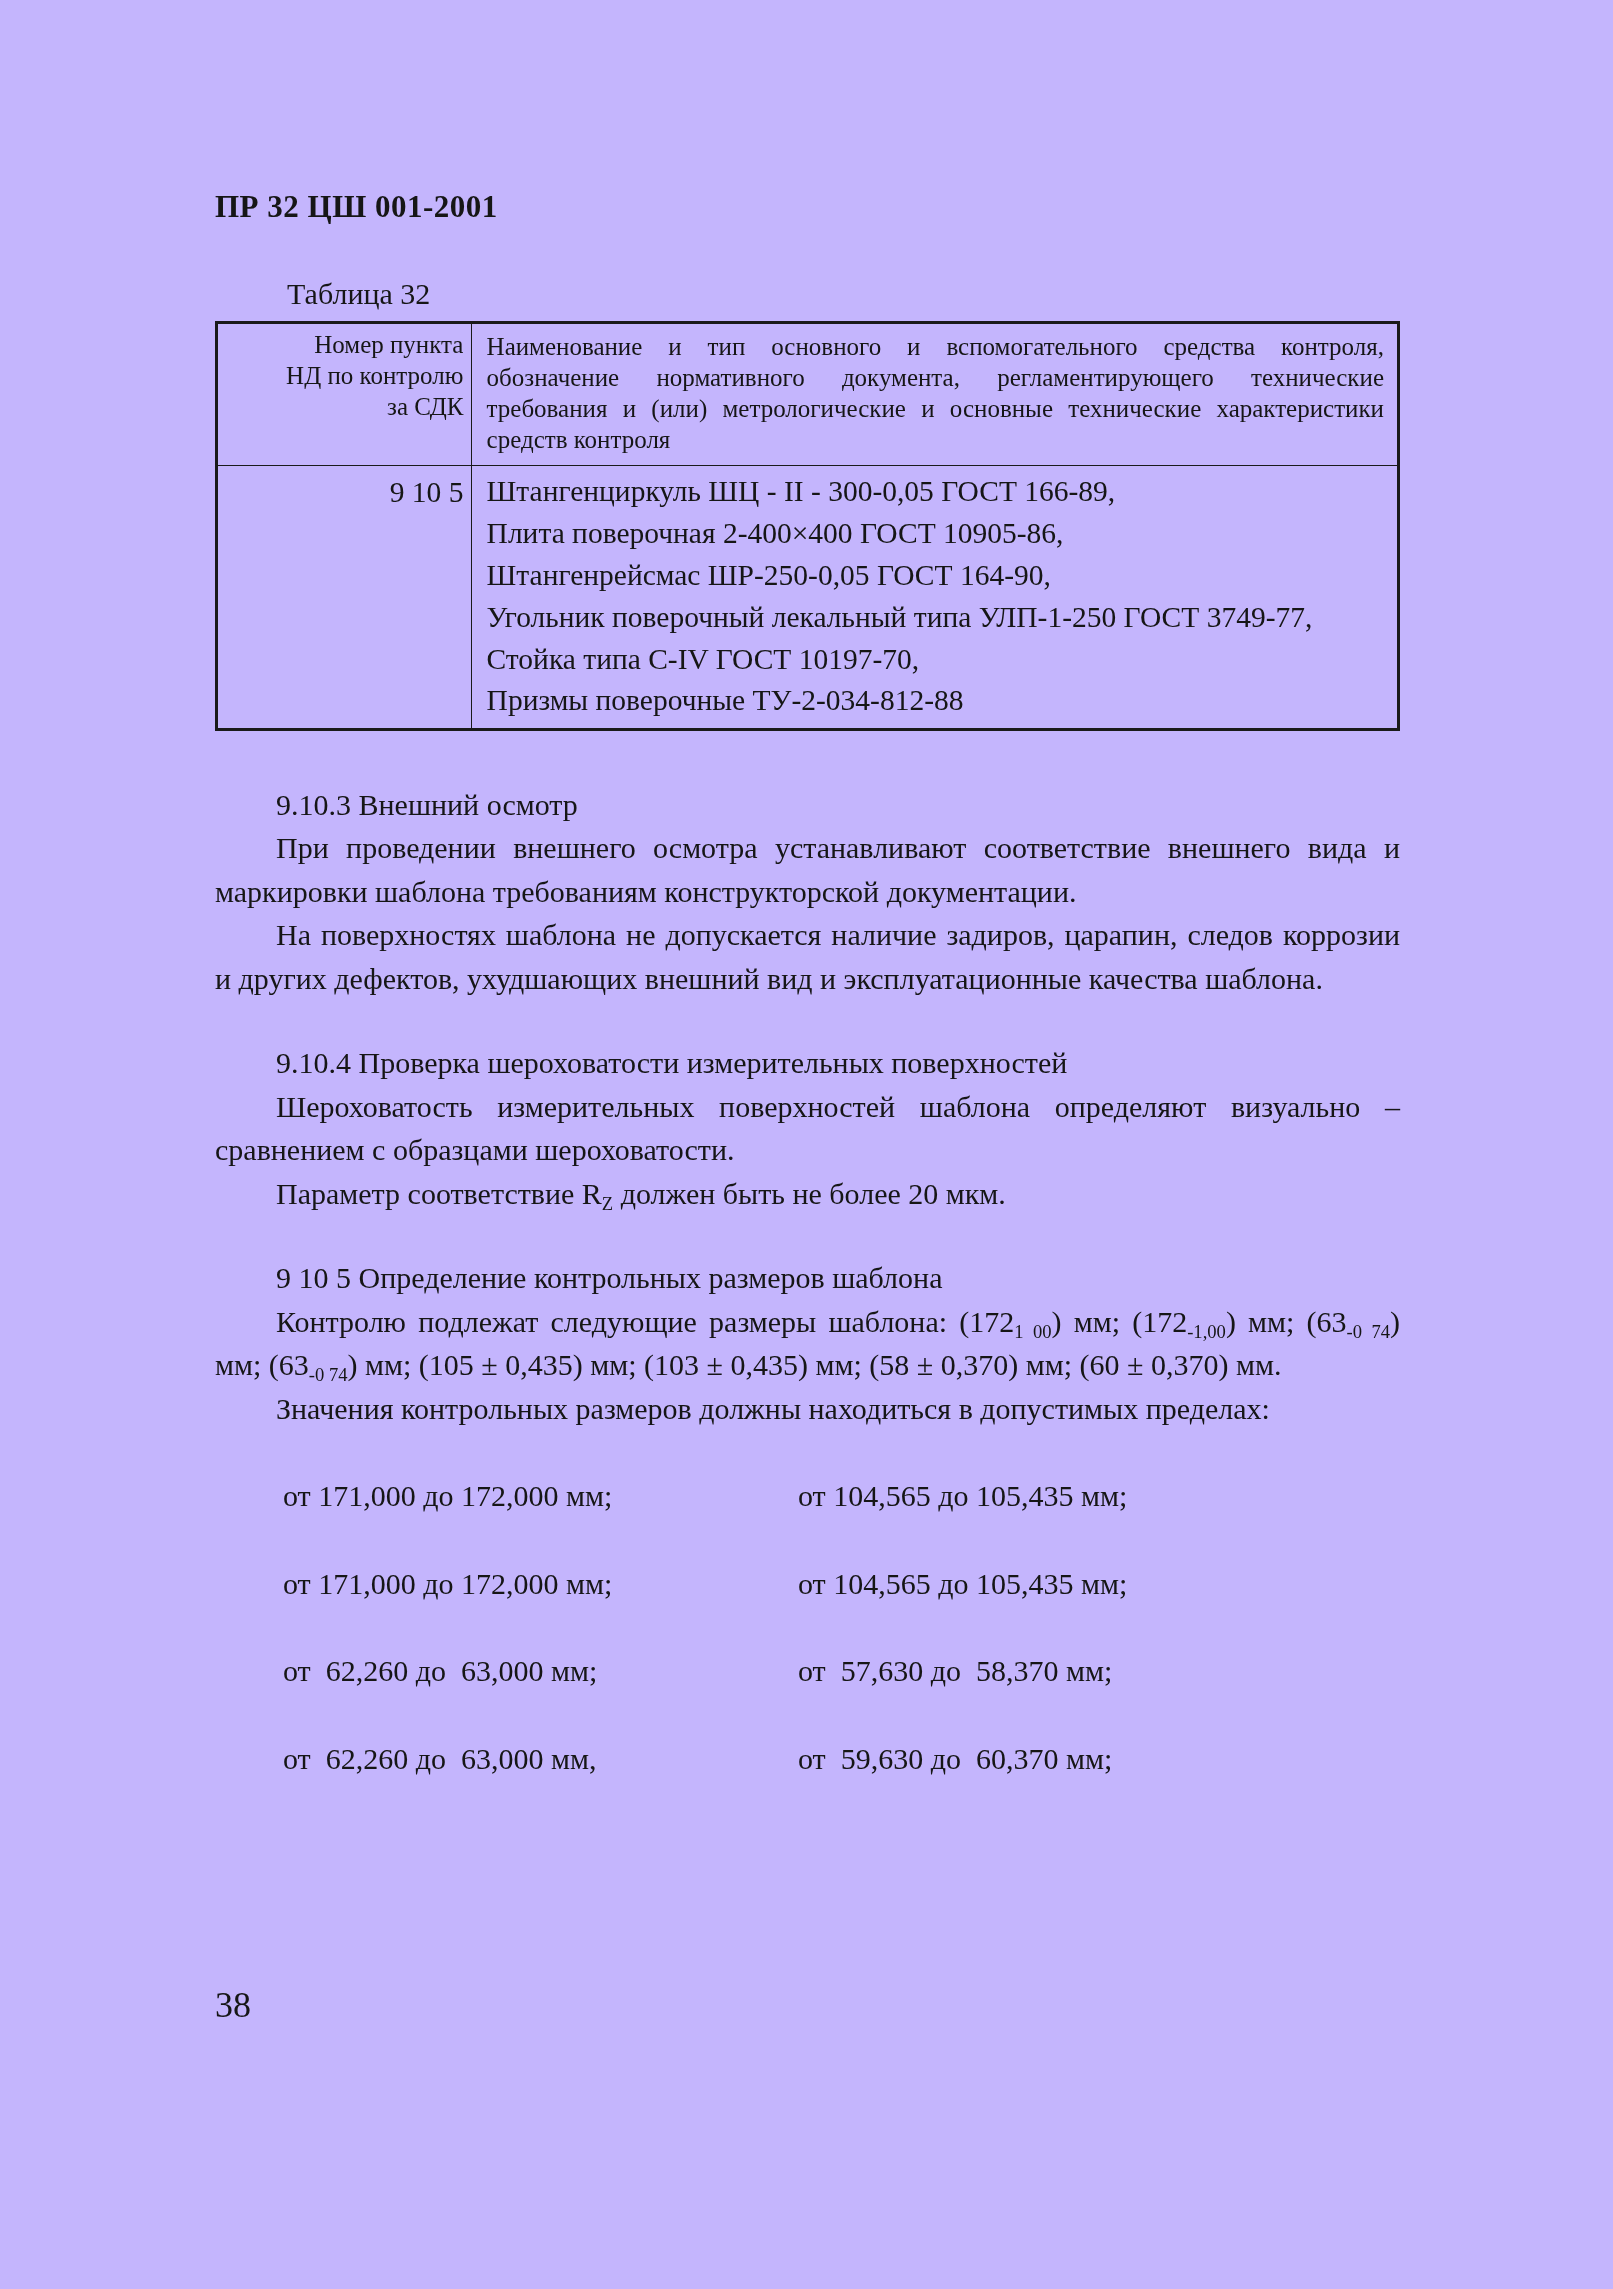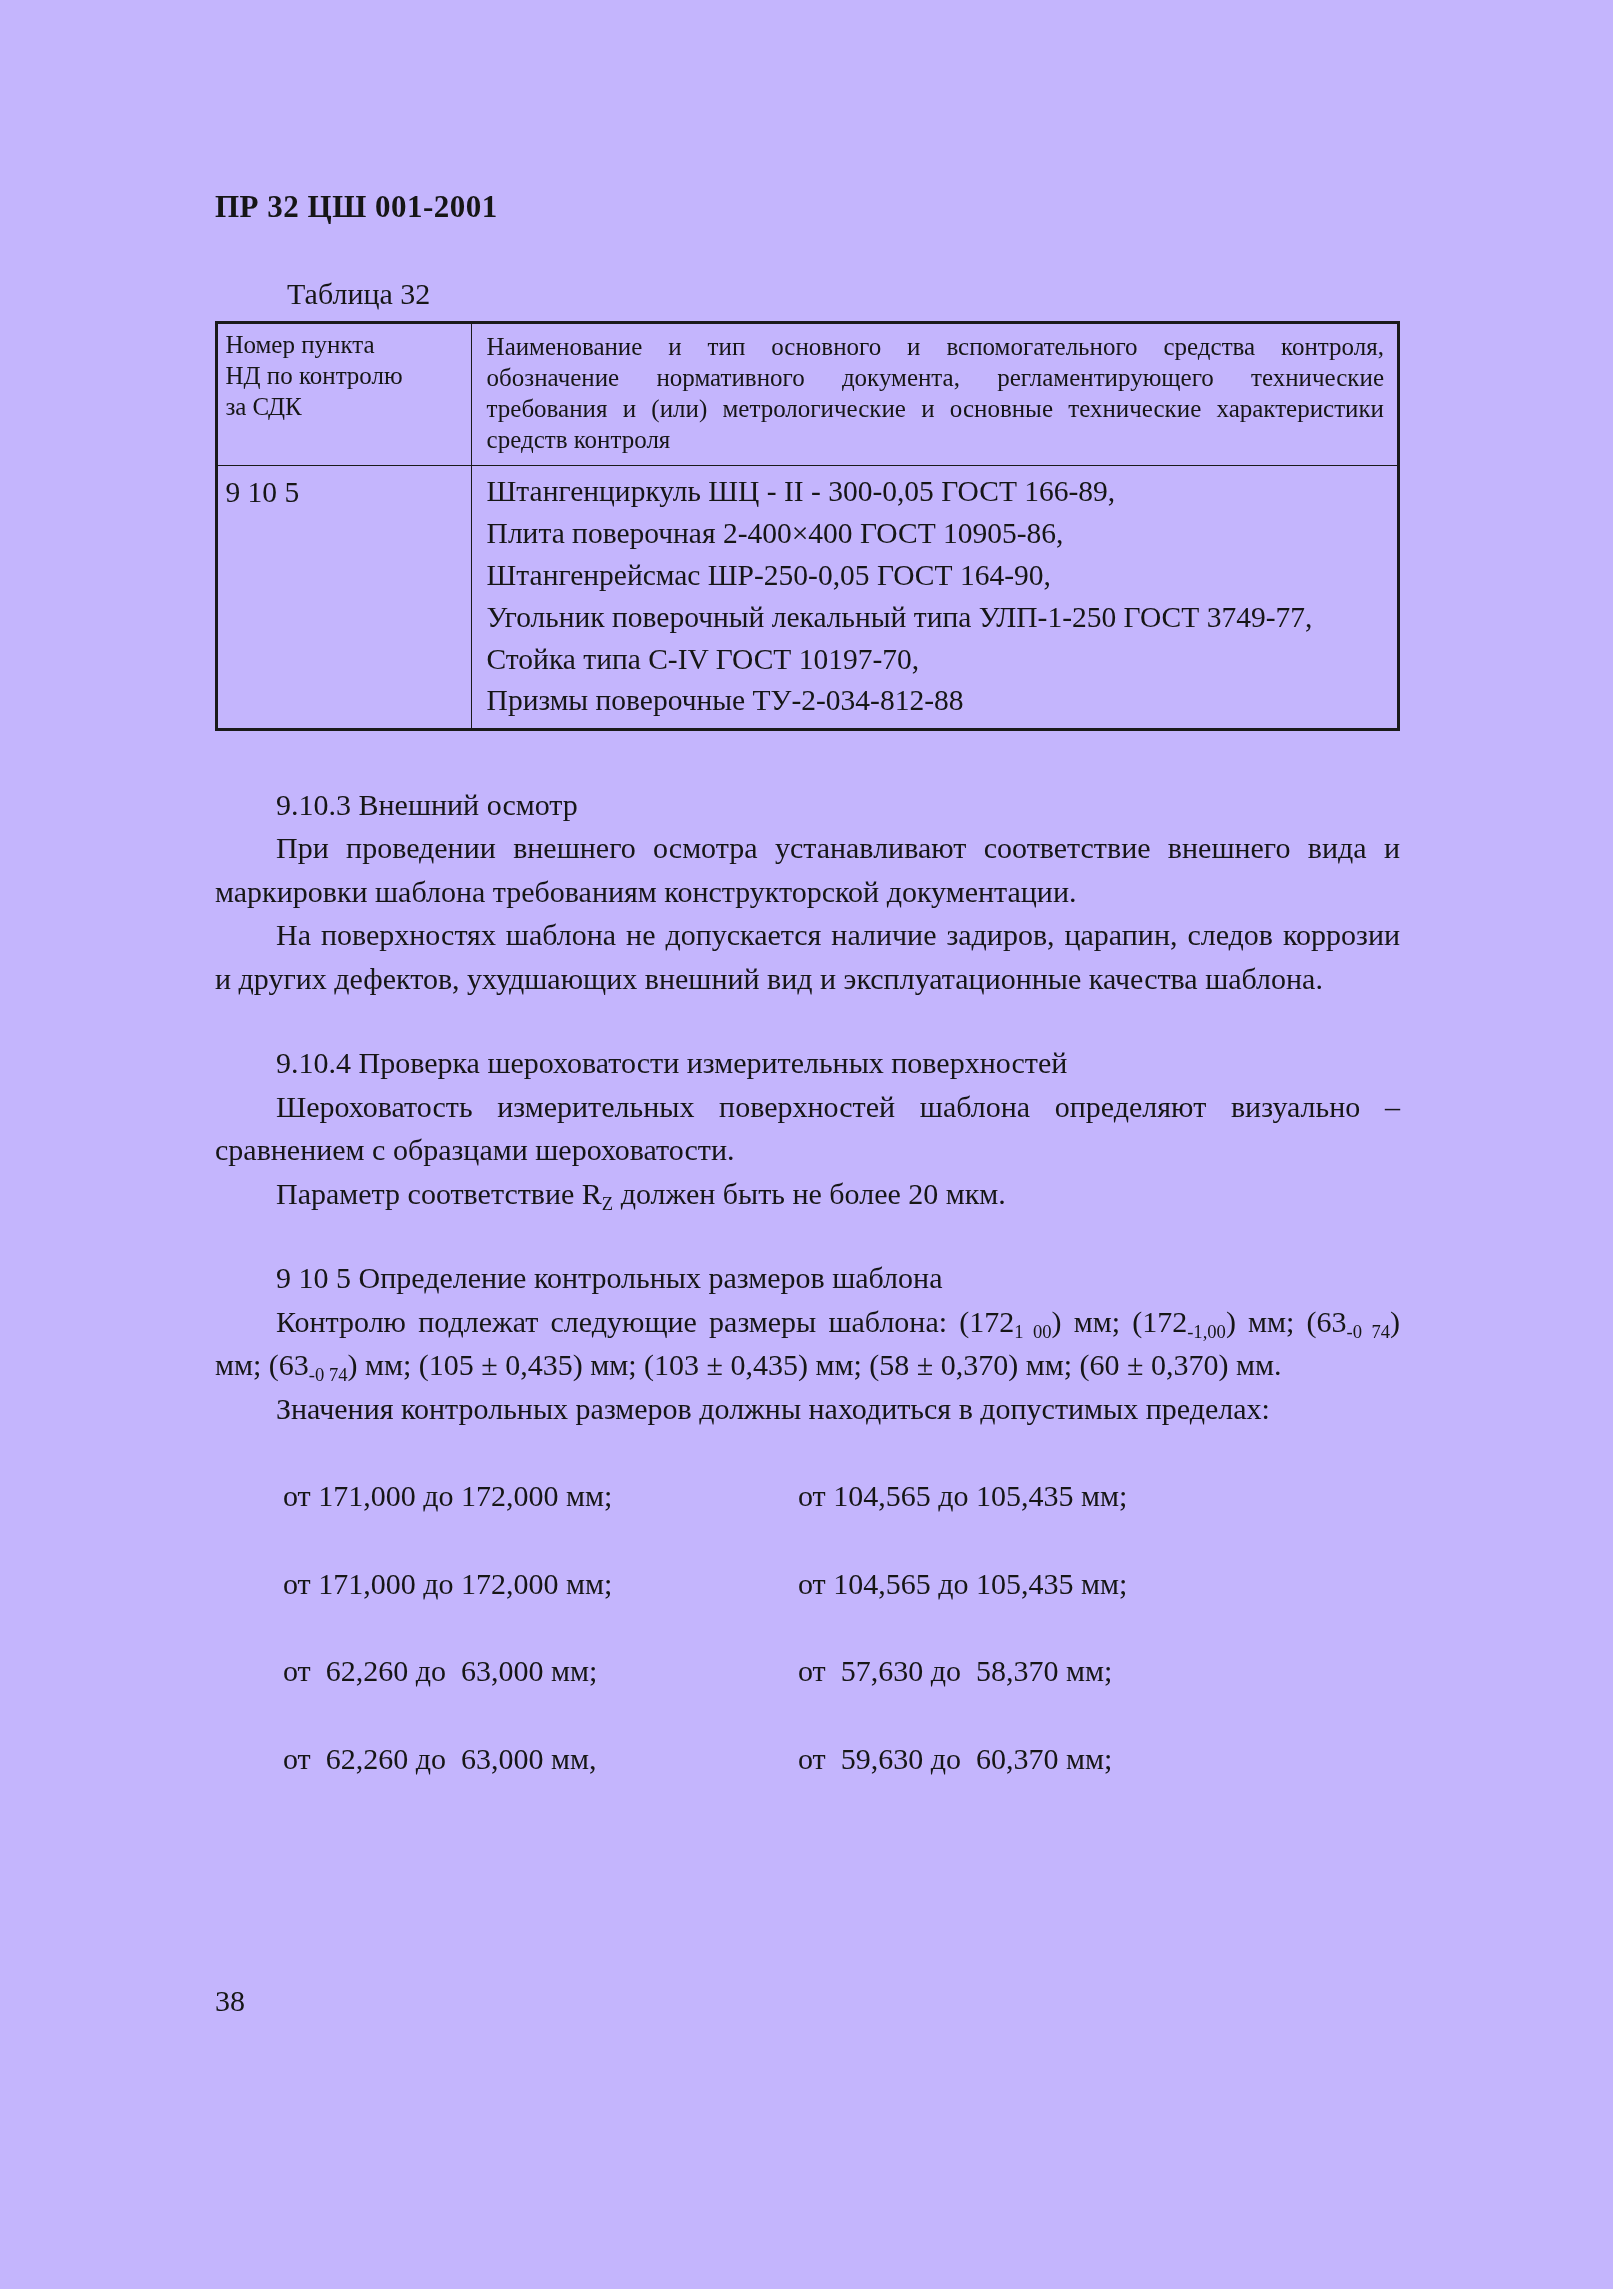--- a/index.html
+++ b/index.html
@@ -43,21 +43,21 @@
     width: 100%;
     border-collapse: collapse;
     border: 3.7px solid #1a1a1a;
   }
   table.control-table td {
     border: 1.8px solid #1a1a1a;
     vertical-align: top;
   }
   td.col-num {
     width: 238px;
-    text-align: left;
+    text-align: right;
     padding: 5.5px 7.4px;
   }
   td.col-desc { padding: 5.5px 13px 5.5px 14.8px; }
   .th-small {
     font-size: 25px;
     line-height: 1.24;
   }
   td.col-desc.th-small { text-align: justify; padding-top: 7.4px; padding-bottom: 9.2px; }
   .row-body { font-size: 29.5px; }
   .row1-cell { padding-top: 7.4px; padding-bottom: 9.2px; }
@@ -79,21 +79,21 @@
     margin-top: 44px;
     white-space: pre-wrap;
   }
   .range-row .range-left { width: 454px; }
   .range-row .range-right { margin-left: 61px; }
   .ranges-block { margin-top: 3.7px; }
   .page-number {
     position: absolute;
     left: 215px;
     top: 1984px;
-    font-size: 30px;
+    font-size: 36px;
   }
 </style>
 </head>
 <body>
 
 <div class="page">
   <div class="content">
 
     <div class="doc-header">ПР 32 ЦШ 001-2001</div>
 

